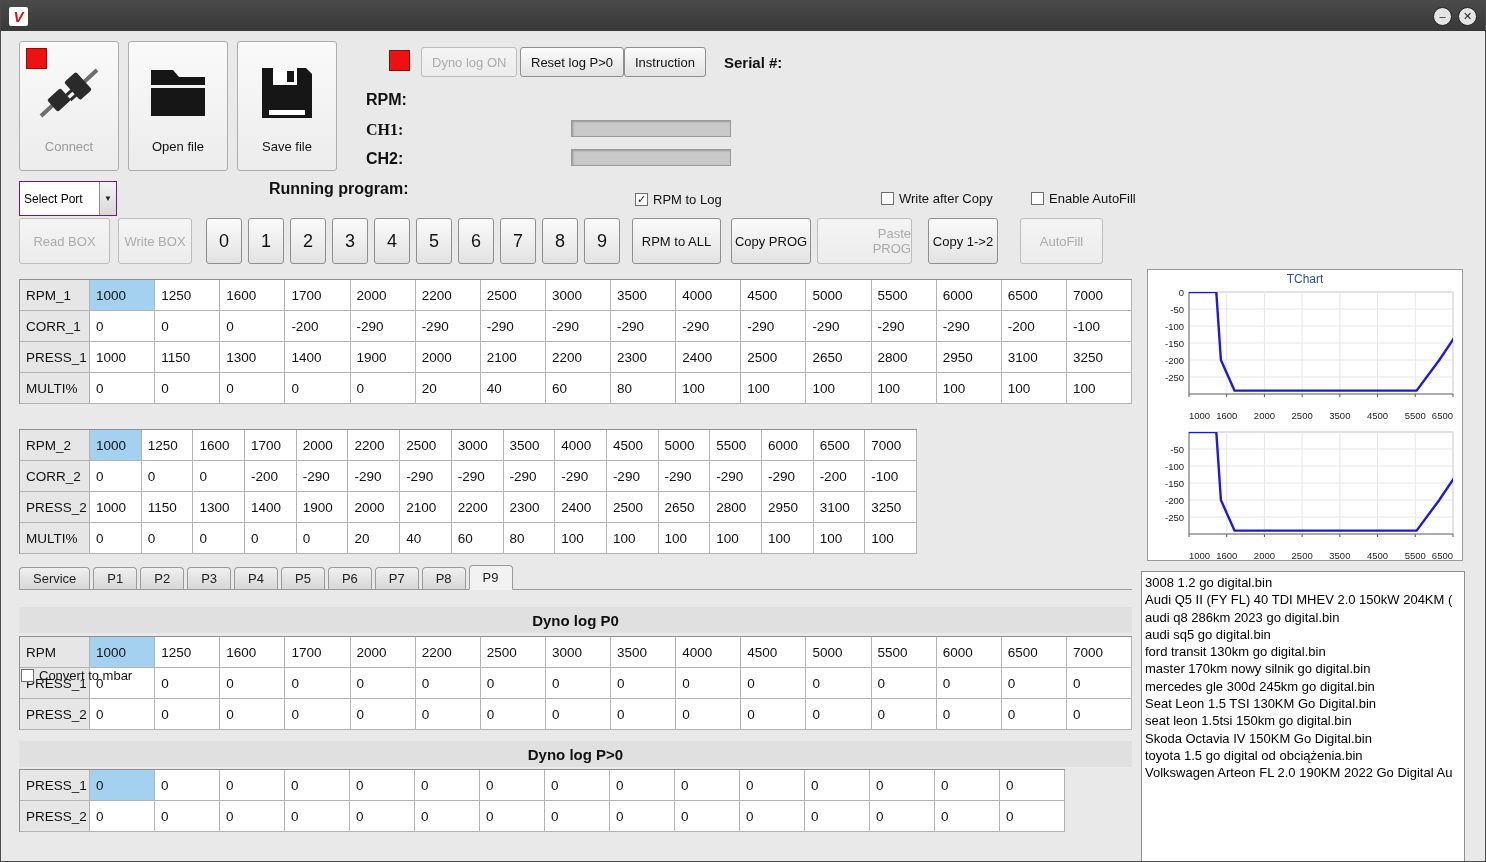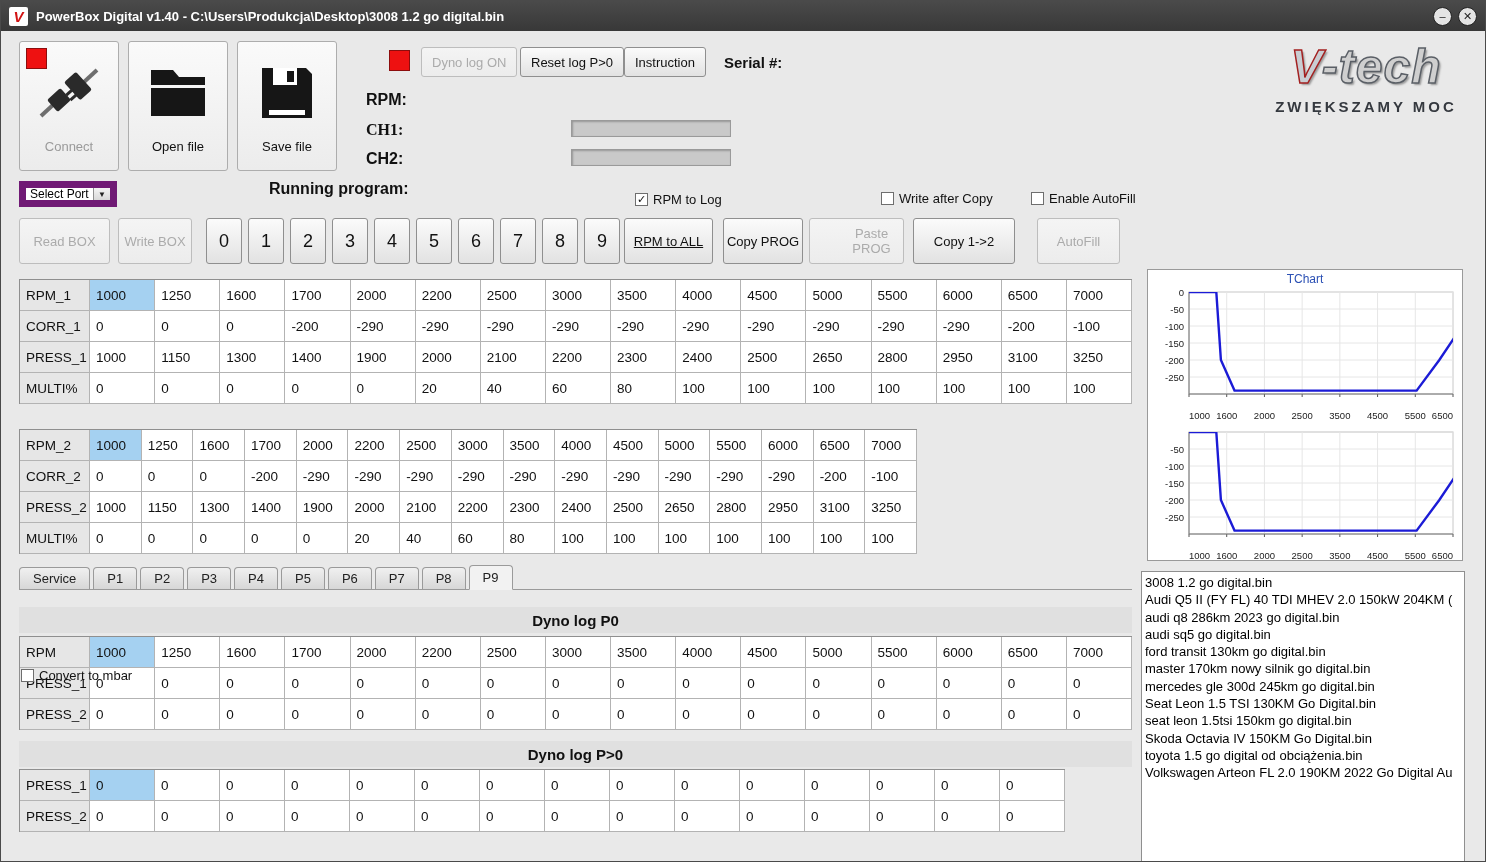--- a/index.html
+++ b/index.html
@@ -14,28 +14,28 @@
   .win-btns { margin-left:auto; display:flex; gap:6px; }
   .win-btn { width:19px; height:19px; border-radius:50%; background:#e4e4e4; border:1px solid #222; color:#222; font-size:11px; display:flex; align-items:center; justify-content:center; }
 
   
   .bigbtn { position:absolute; width:100px; height:130px; background:linear-gradient(#fafafa,#ececec); border:1px solid #adadad; border-radius:3px; display:flex; flex-direction:column; align-items:center; justify-content:flex-end; padding-bottom:16px; }
   .bigbtn .cap { font-size:13px; color:#111; }
   .bigbtn .cap.dim { color:#9a9a9a; }
   .bigbtn .art { position:absolute; top:22px; left:0; right:0; display:flex; justify-content:center; }
   .status-sq { position:absolute; width:21px; height:21px; background:#ee1111; border:1px solid #8c0d0d; }
 
-  .btn { background:linear-gradient(#fbfbfb,#e2e2e2); border:1px solid #8f8f8f; border-radius:3px; font-size:13px; color:#111; display:flex; align-items:center; justify-content:center; font-family:"Liberation Sans",sans-serif; }
+  .btn { background:linear-gradient(#fbfbfb,#e2e2e2); border:1px solid #8f8f8f; border-radius:3px; font-size:13px; color:#111; display:flex; align-items:center; justify-content:center; font-family:"Liberation Sans",sans-serif;text-align:right; }
   .btn.disabled { color:#ababab; background:linear-gradient(#f4f4f4,#ececec); border-color:#bdbdbd; }
   .smallbtn { position:absolute; height:30px; padding:0 10px; }
 
   .lab { position:absolute; font-weight:bold; color:#111; }
   .pbar { position:absolute; width:160px; height:17px; background:#c9c9c9; border:1px solid #9a9a9a; box-shadow:inset 1px 1px 2px rgba(0,0,0,.25); }
 
-  .selport { position:absolute; left:18px; top:180px; width:98px; height:26px; background:#fff; border:7px solid #701a75; display:flex; align-items:center; font-size:12px; }
+  .selport { position:absolute; left:18px; top:180px; width:98px; height:35px; background:#fff; border:1px solid #701a75; display:flex; align-items:center; font-size:12px; }
   .selport .txt { padding-left:4px; flex:1; }
   .selport .arr { width:17px; height:100%; background:linear-gradient(#f4f4f4,#d8d8d8); border-left:1px solid #8f8f8f; font-size:8px; display:flex; align-items:center; justify-content:center; color:#222; }
 
   .cb { position:absolute; display:flex; align-items:center; gap:5px; font-size:13px; color:#111; }
   .cb-box { width:13px; height:13px; background:#fff; border:1px solid #6e6e6e; font-size:11px; line-height:11px; text-align:center; color:#111; }
 
   
   .btnrow { position:absolute; left:18px; top:217px; height:46px; display:flex; align-items:stretch; }
   .btnrow .btn { height:46px; }
   .digit { width:36px; font-size:18px; margin-left:6px; }
@@ -67,21 +67,20 @@
   .vlogo .brand .vred { color:#c9cdd2; -webkit-text-stroke:1.5px #a32020; }
   .vlogo .slogan { margin-top:4px; font-size:15px; font-weight:bold; letter-spacing:3px; color:#35393f; }
 </style>
 </head>
 <body>
 
 <div class="app">
 
   <div class="titlebar">
     <div class="app-icon">V</div>
-    <div class="win-title">PowerBox Digital v1.40 - C:\Users\Produkcja\Desktop\3008 1.2 go digital.bin</div>
     <div class="win-btns">
       <div class="win-btn">–</div>
       <div class="win-btn">✕</div>
     </div>
   </div>
 
   <div class="bigbtn" style="left:18px;top:40px;">
     <div class="status-sq" style="left:6px;top:6px;"></div>
     <div class="art">
       <svg width="62" height="60" viewBox="0 0 62 60">
@@ -127,24 +126,20 @@
   <button class="btn smallbtn" style="left:519px;top:46px;">Reset log P&gt;0</button>
   <button class="btn smallbtn" style="left:623px;top:46px;">Instruction</button>
   <div class="lab" style="left:723px;top:53px;font-size:15px;">Serial #:</div>
 
   <div class="lab" style="left:365px;top:90px;font-size:16px;">RPM:</div>
   <div class="lab" style="left:365px;top:120px;font-size:16px;font-family:Liberation Serif, serif;">CH1:</div>
   <div class="pbar" style="left:570px;top:119px;"></div>
   <div class="lab" style="left:365px;top:149px;font-size:16px;">CH2:</div>
   <div class="pbar" style="left:570px;top:148px;"></div>
 
-  <div class="vlogo">
-    <div class="brand"><span class="vred">V</span><span>-tech</span></div>
-    <div class="slogan">ZWIĘKSZAMY MOC</div>
-  </div>
 
   <div class="selport">
     <span class="txt">Select Port</span>
     <span class="arr">▼</span>
   </div>
   <div class="lab" style="left:268px;top:179px;font-size:16px;">Running program:</div>
 
   <div class="cb" style="left:634px;top:191px;">
       <span class="cb-box">✓</span>
       <span>RPM to Log</span>
@@ -166,24 +161,24 @@
         <button class="btn digit">1</button>
         <button class="btn digit">2</button>
         <button class="btn digit">3</button>
         <button class="btn digit">4</button>
         <button class="btn digit">5</button>
         <button class="btn digit">6</button>
         <button class="btn digit">7</button>
         <button class="btn digit">8</button>
         <button class="btn digit">9</button>
       </span>
-    <button class="btn" style="width:89px;margin-left:4px;text-decoration:underline;">RPM to ALL</button>
+    <button class="btn" style="width:89px;margin-left:12px;">RPM to ALL</button>
     <button class="btn" style="width:80px;margin-left:10px;">Copy PROG</button>
     <button class="btn disabled" style="width:95px;margin-left:6px;padding-left:30px;">Paste PROG</button>
-    <button class="btn" style="width:102px;margin-left:9px;">Copy 1-&gt;2</button>
+    <button class="btn" style="width:70px;margin-left:16px;">Copy 1-&gt;2</button>
     <button class="btn disabled" style="width:83px;margin-left:22px;">AutoFill</button>
   </div>
 
   <div class="grid-table" style="left: 18px; top: 278px; width: 1113px; grid-template-columns: 70px repeat(16, 1fr);">
       <div class="t-cell t-label">RPM_1</div>
       <div class="t-cell hl">1000</div>
       <div class="t-cell">1250</div>
       <div class="t-cell">1600</div>
       <div class="t-cell">1700</div>
       <div class="t-cell">2000</div>

